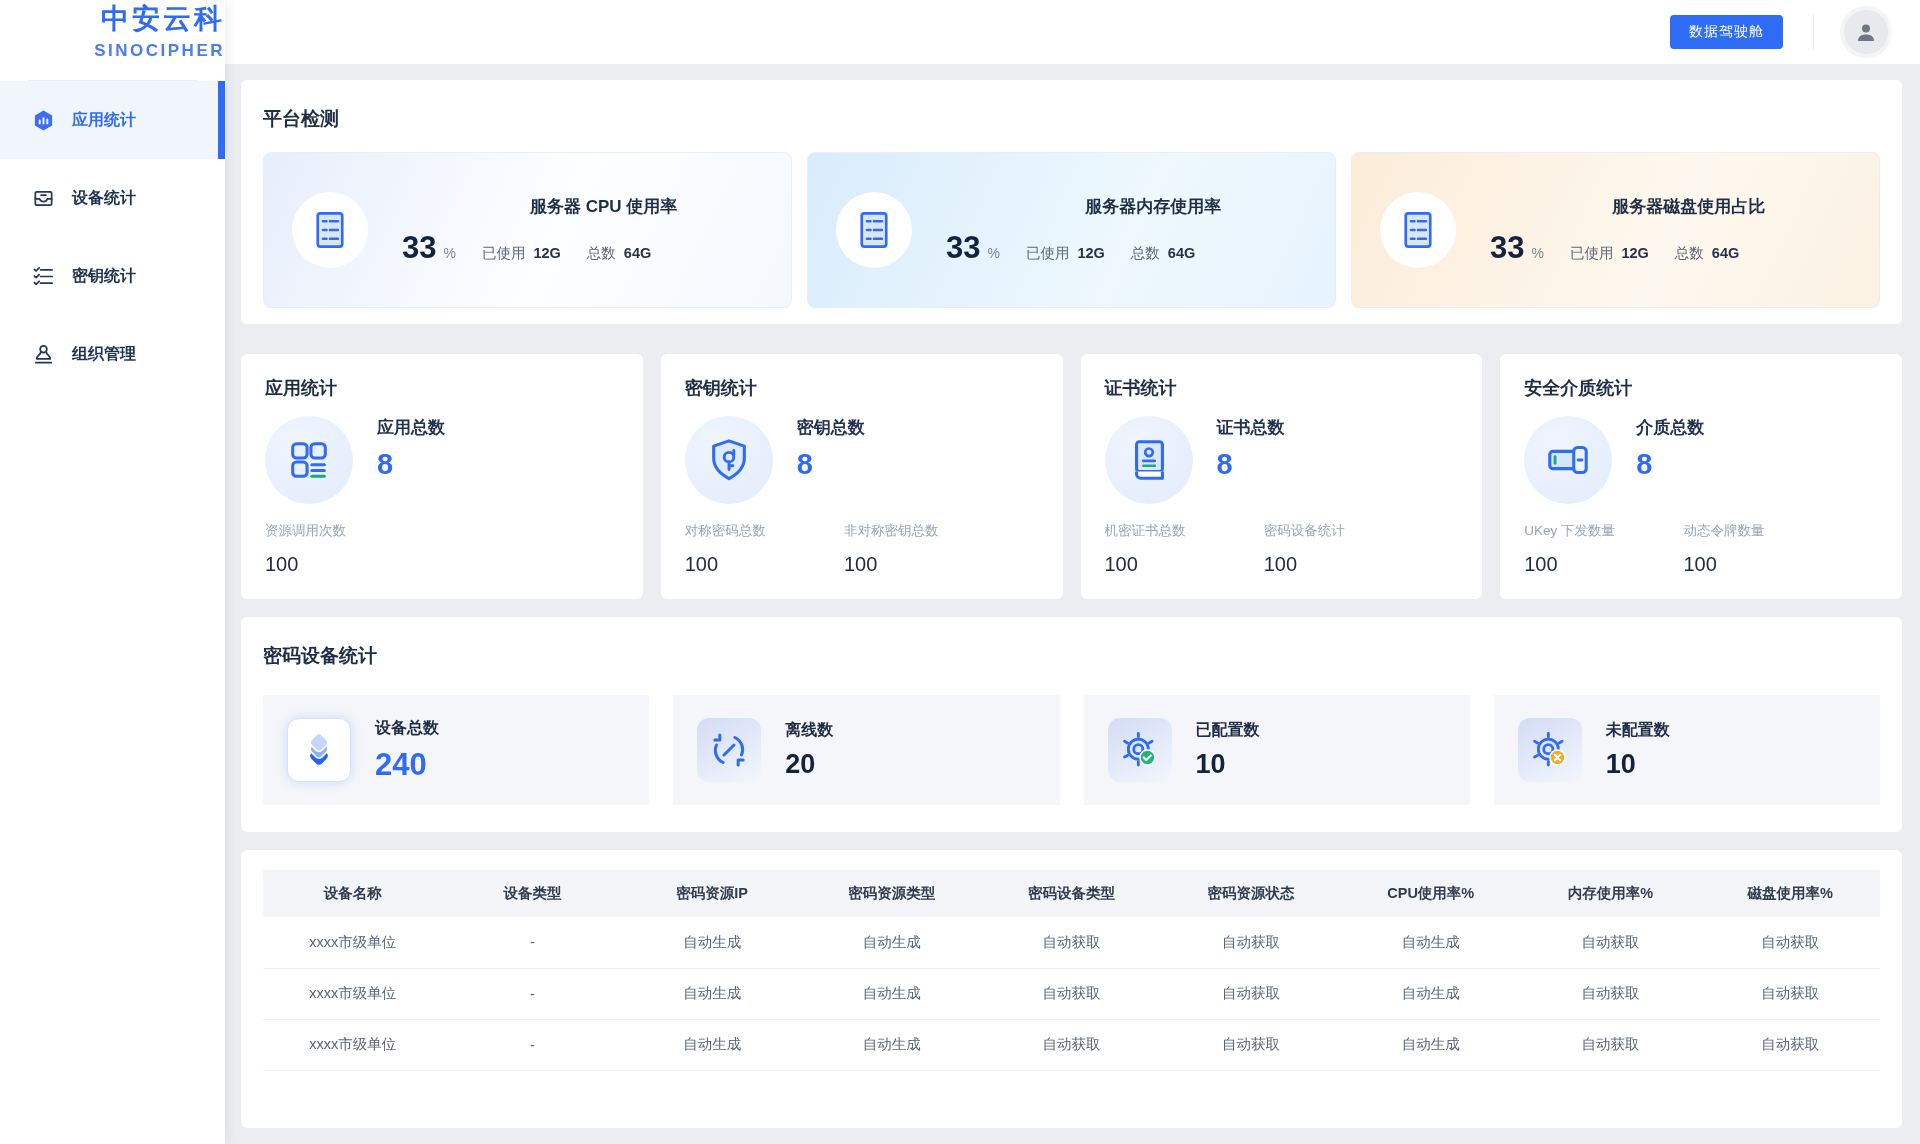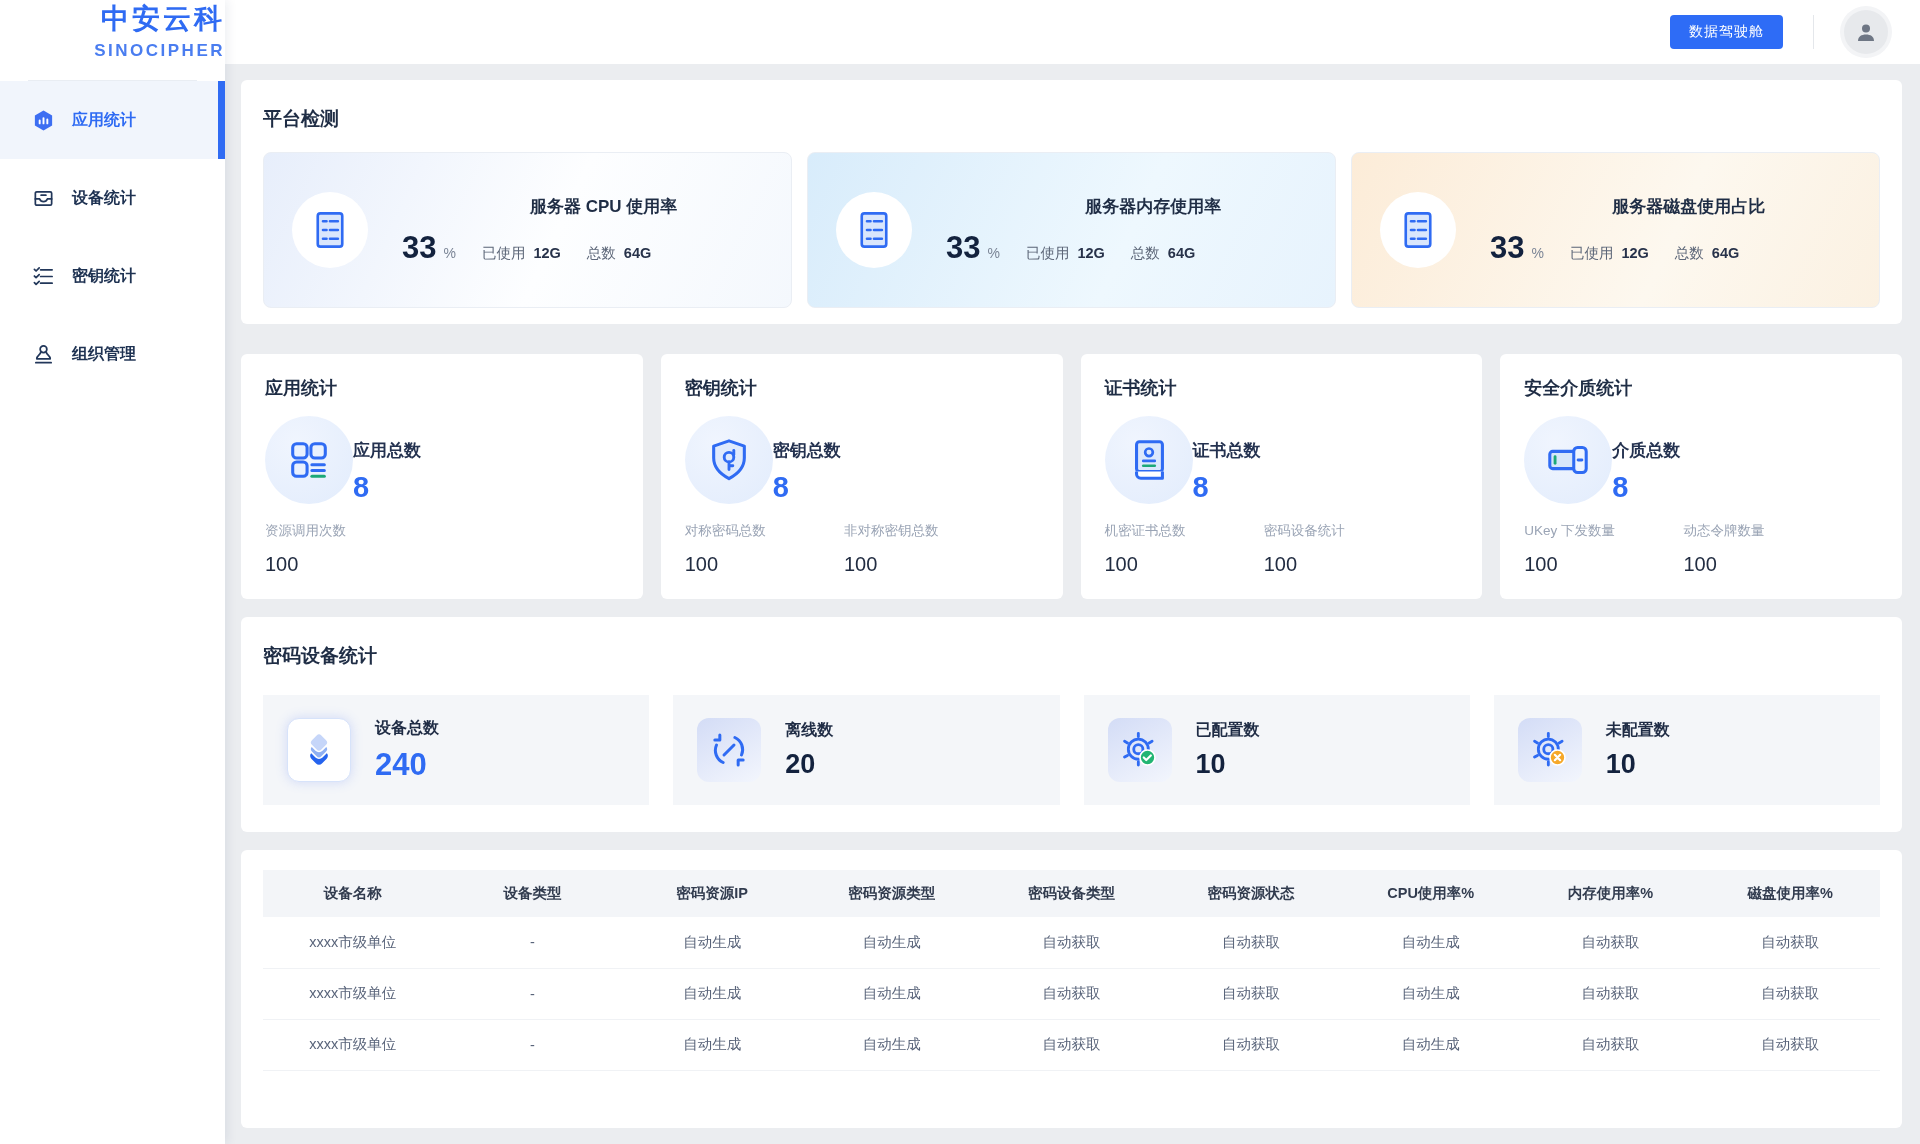--- a/index.html
+++ b/index.html
@@ -65,21 +65,21 @@
   .pcard-title { font-size:17px; font-weight:600; color:#1f2d45; }
   .pcard-line { display:flex; align-items:baseline; margin-top:12px; }
   .pcard-value { font-size:31px; font-weight:bold; color:#13223e; }
   .pcard-unit { font-size:14px; color:#7b8596; margin-left:7px; margin-right:26px; }
   .pcard-kv { font-size:14.5px; color:#5c6678; margin-right:26px; }
   .pcard-kv b { color:#27324a; font-weight:600; margin-left:8px; }
   
   .cards-row { display:grid; grid-template-columns:repeat(4,1fr); gap:18px; margin-bottom:18px; }
   .scard { height:245px; padding:22px 24px; }
   .scard-title { font-size:18px; font-weight:bold; color:#1f2d45; }
-  .scard-mid { display:flex; align-items:flex-end; margin-top:16px; }
+  .scard-mid { display:flex; align-items:flex-start; gap:24px; margin-top:16px; }
   .scard-icon {
     width:88px; height:88px; border-radius:50%; flex:0 0 88px;
     background:radial-gradient(circle at 35% 30%, #f0f5fe, #e2ecfc);
     display:flex; align-items:center; justify-content:center;
   }
   .scard-label { font-size:17px; font-weight:600; color:#243250; }
   .scard-value { font-size:29px; font-weight:bold; color:#2f6bf3; margin-top:9px; }
   .scard-subs { display:flex; margin-top:18px; }
   .scard-sub { width:45%; }
   .scard-sub .sl { font-size:13.5px; color:#9aa4b5; }

